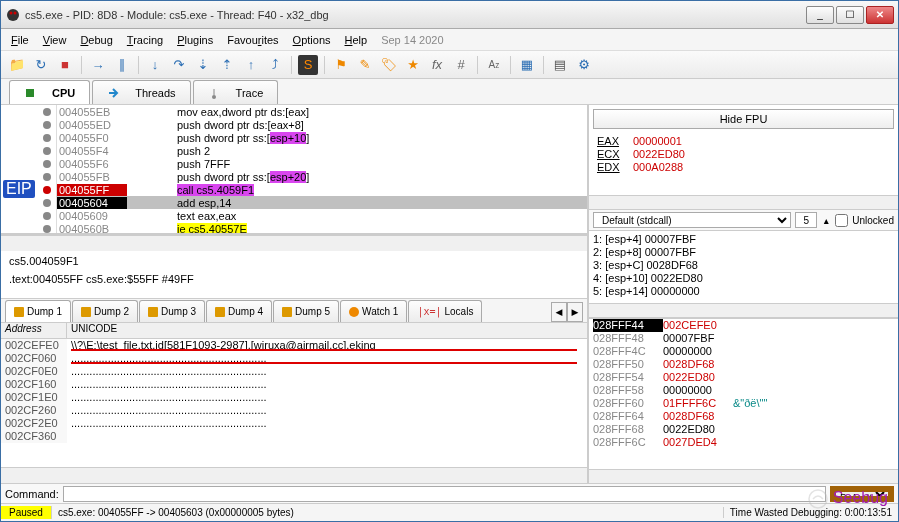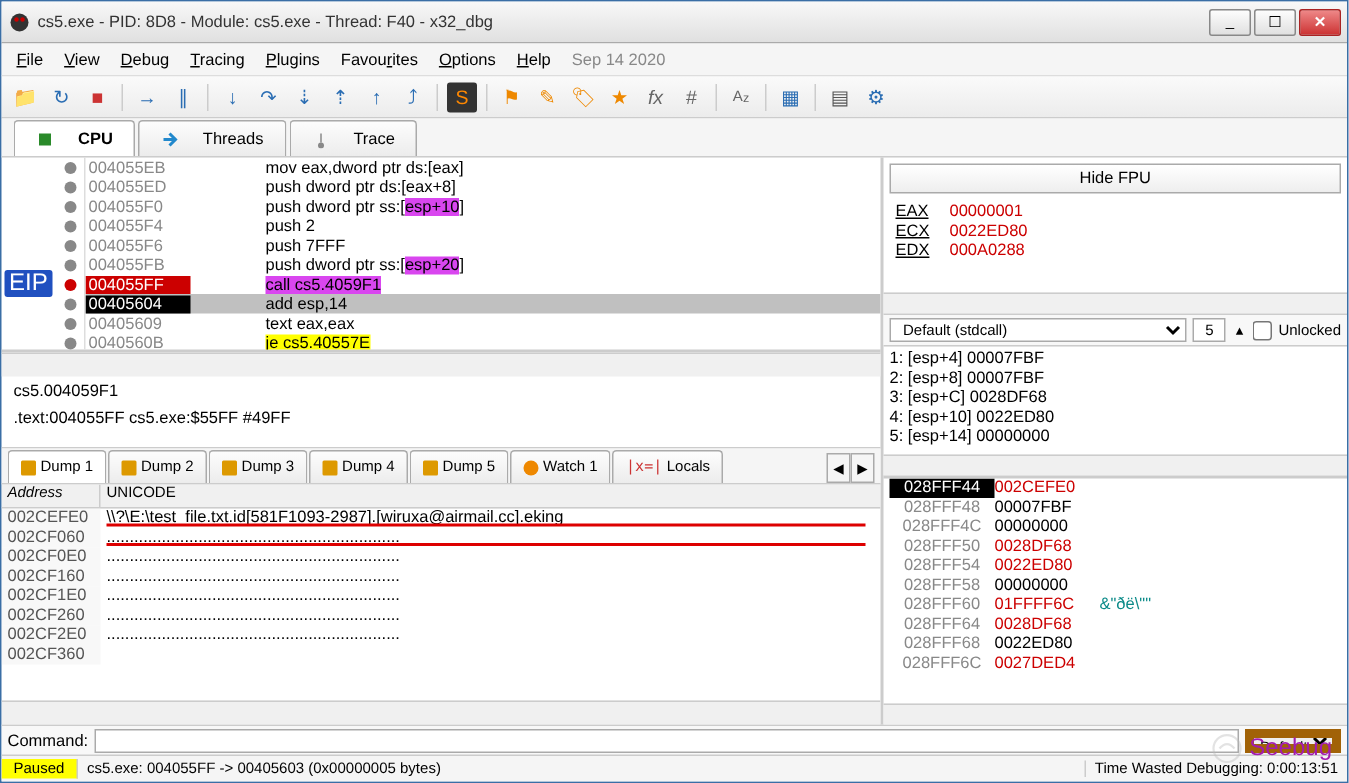--- a/index.html
+++ b/index.html
@@ -81,21 +81,21 @@
 
 .cc-row { display:flex; align-items:center; padding:2px 4px; border-top:1px solid #ccc; border-bottom:1px solid #ccc; font-size:10px; gap:4px; background:#f8f8f8; height:22px; }
 .cc-sel { flex:1; border:1px solid #aaa; height:16px; padding:0 4px; font-size:10px; background:#fff; }
 .cc-num { width:22px; height:16px; border:1px solid #aaa; text-align:center; font-size:10px; }
 
 .args { font-family:Consolas,monospace; font-size:11px; padding:2px 4px; height:72px; overflow:hidden; }
 .args .arow { height:13px; white-space:pre; }
 
 .stack { flex:1; font-family:Consolas,monospace; font-size:11px; border-top:2px solid #ccc; overflow:hidden; padding-left:4px; }
 .srow { display:flex; height:13px; }
-.srow .sa { width:70px; color:#888;text-align:center; }
+.srow .sa { width:70px; color:#888; }
 .srow .sv { width:70px; color:#c00; }
 .srow .sv.blk { color:#000; }
 .srow .sc { color:#0a8a88; }
 .srow.cur .sa { background:#000; color:#fff; }
 
 .cmdbar { height:20px; display:flex; align-items:center; border-top:1px solid #ccc; font-size:11px; padding:0 4px; gap:4px; background:#f8f8f8; }
 .cmdbar input { flex:1; border:1px solid #aaa; height:16px; font-size:11px; padding:0 2px; }
 .cmdbar select { border:6px solid #a16207; height:16px; font-size:10px; }
 
 .statusbar { height:18px; display:flex; align-items:center; border-top:1px solid #ccc; font-size:10px; background:#f5f5f5; }

